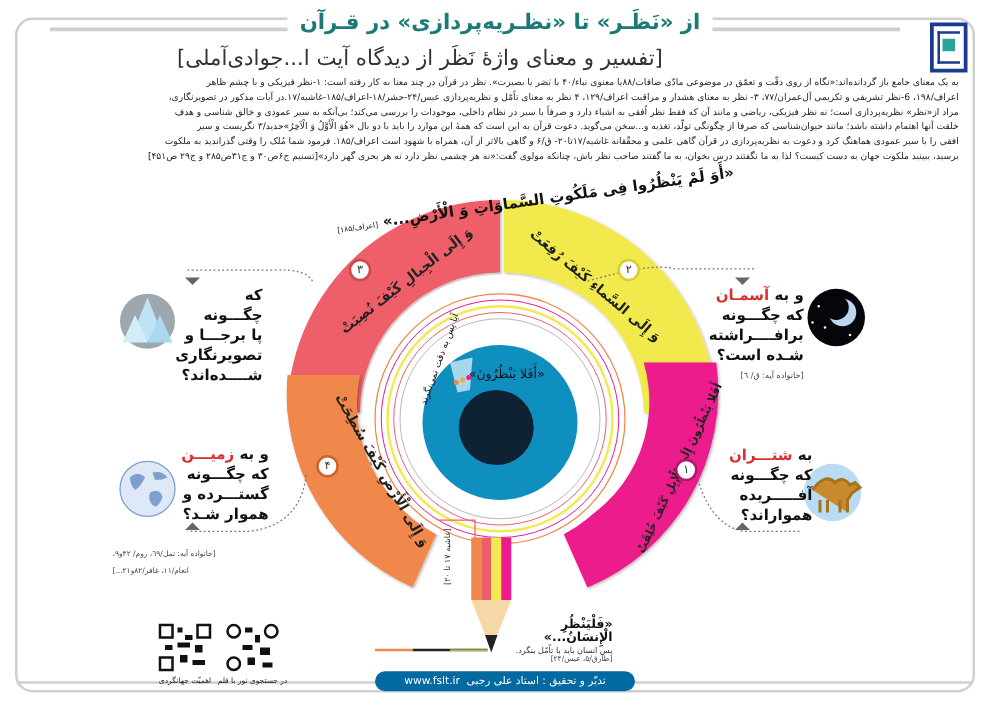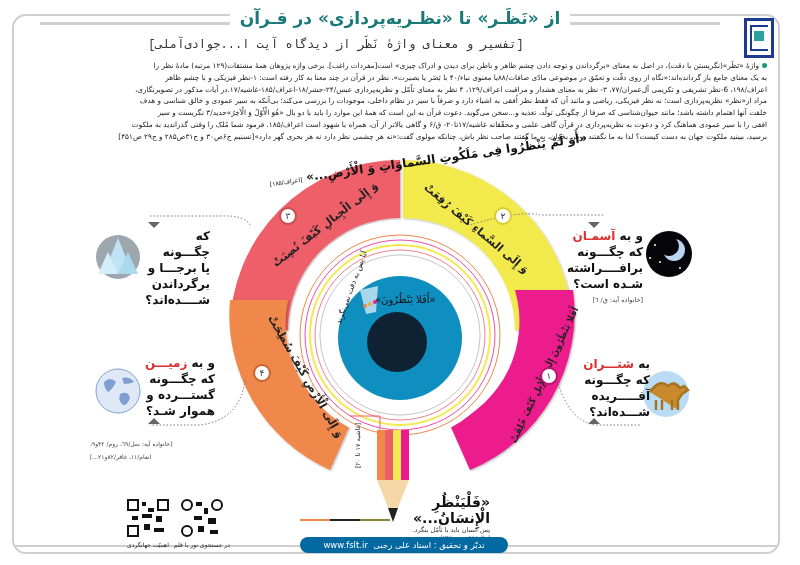--- a/index.html
+++ b/index.html
@@ -1,21 +1,21 @@
 <!DOCTYPE html>
 <html><head>
 <meta charset="utf-8">
 <style>
   * { box-sizing: border-box; margin: 0; padding: 0; }
   body { width: 800px; height: 565px; background: #fff; font-family: "DejaVu Sans", sans-serif; position: relative; overflow: hidden; direction: rtl; }
   .frame { position: absolute; left: 12px; top: 14px; width: 768px; height: 540px; border: 2px solid #cfcfcf; border-radius: 14px; }
   .top-line { position: absolute; top: 22px; height: 3px; background: #cfcfcf; }
   .title { position: absolute; top: 8px; left: 0; width: 800px; text-align: center; font-size: 17px; font-weight: bold; color: #1b7a78; }
   .title span.bg { background: #fff; padding: 0 10px; }
-  .subtitle { position: absolute; top: 37px; left: 0; width: 672px; text-align: center; font-size: 12px; color: #333; font-family: Liberation Mono, monospace; }
+  .subtitle { position: absolute; top: 37px; left: 0; width: 672px; text-align: center; font-size: 17px; color: #333; }
   .logo { position: absolute; top: 18px; right: 26px; width: 30px; height: 40px; border: 3px solid #1b3b8f; background: #fff; }
   .logo .inner { position: absolute; left: 7px; top: 10px; width: 10px; height: 10px; background: #2aa29e; }
   .logo .l1 { position: absolute; left: 3px; right: 3px; top: 4px; height: 2px; background: #1b3b8f; }
   .logo .l2 { position: absolute; left: 3px; right: 3px; bottom: 4px; height: 2px; background: #1b3b8f; }
   .logo .l3 { position: absolute; left: 3px; width: 2px; top: 4px; bottom: 4px; background: #1b3b8f; }
   .intro { position: absolute; top: 60px; left: 22px; width: 745px; font-size: 7.3px; line-height: 11.8px; color: #222; text-align: justify; }
   .dot { display: inline-block; width: 5px; height: 5px; border-radius: 50%; background: #1b9a7a; margin-left: 3px; }
   .svgwrap { position: absolute; left: 0; top: 0; width: 800px; height: 565px; }
   .card { position: absolute; font-size: 12px; font-weight: bold; line-height: 16px; color: #111; }
   .card .hl { color: #d92f2f; text-align: center; }
@@ -23,21 +23,21 @@
   .tri { position: absolute; width: 0; height: 0; border-left: 6px solid transparent; border-right: 6px solid transparent; }
   .tri.down { border-top: 6px solid #666; }
   .tri.up { border-bottom: 6px solid #666; }
   .numbadge { position: absolute; width: 18px; height: 18px; border-radius: 50%; background: #fff; border: 2px solid #888; font-size: 9px; text-align: center; line-height: 14px; color: #333; }
   .quote-top { position: absolute; font-size: 12px; font-weight: bold; color: #111; }
   .seg-label { position: absolute; font-size: 11px; font-weight: bold; color: #222; white-space: nowrap; }
   .bottom-bar { position: absolute; left: 300px; top: 537px; width: 208px; height: 16px; border-radius: 8px; background: #0369a1; color: #fff; font-size: 8.5px; text-align: center; line-height: 16px; }
   .bottom-line { position: absolute; top: 545px; height: 2px; background: #cfcfcf; }
   .qr-label { position: absolute; font-size: 6px; color: #222; text-align: center; width: 60px; }
   .verse-bottom { position: absolute; left: 400px; top: 494px; width: 90px; text-align: right; }
-  .verse-bottom .v1 { font-size: 14px; font-weight: bold; color: #111; }
+  .verse-bottom .v1 { font-size: 10px; font-weight: bold; color: #111; }
   .verse-bottom .v2 { font-size: 6.5px; color: #333; }
   .verse-bottom .v3 { font-size: 6px; color: #444; }
   .small-ref { position: absolute; font-size: 6px; color: #444; }
 </style>
 </head>
 <body>
 
 <div class="frame"></div>
 <div class="top-line" style="left:40px;width:200px;"></div>
 <div class="top-line" style="left:555px;width:165px;"></div>
@@ -46,21 +46,20 @@
 <div class="subtitle">[تفسیر و معنای واژهٔ نَظَر از دیدگاه آیت ا...جوادی‌آملی]</div>
 
 <div class="logo">
   <div class="l1"></div>
     <div class="l2"></div>
     <div class="l3"></div>
     <div class="inner"></div>
 </div>
 
 <div class="intro">
-  <div><span class="dot"></span><span>واژهٔ «نَظَر»(نگریستن با دقت)، در اصل به معنای «برگرداندن و توجه دادن چشم ظاهر و باطن برای دیدن و ادراک چیزی» است[مفردات راغب]. برخی واژه پژوهان همهٔ مشتقات(۱۲۹ مرتبه) مادهٔ نظر را</span></div>
   <div>به یک معنای جامع باز گردانده‌اند:«نگاه از روی دقّت و تعمّق در موضوعی مادّی صافات/۸۸یا معنوی نباء/۴۰ با بَصَر یا بصیرت». نظر در قرآن در چند معنا به کار رفته است: ۱-نظر فیزیکی و با چشم ظاهر</div>
   <div>اعراف/۱۹۸، 6-نظر تشریفی و تکریمی آل‌عمران/۷۷، ۳- نظر به معنای هشدار و مراقبت اعراف/۱۲۹، ۴ نظر به معنای تاًمّل و نظریه‌پردازی عبس/۲۴-حشر/۱۸-اعراف/۱۸۵-غاشیه/۱۷.در آیات مذکور در تصویرنگاری،</div>
   <div>مراد از«نظر» نظریه‌پردازی است؛ نه نظر فیزیکی، ریاضی و مانند آن که فقط نظر اُفقی به اشیاء دارد و صرفاً با سیر در نظام داخلی، موجودات را بررسی می‌کند؛ بی‌آنکه به سیر عمودی و خالق شناسی و هدف</div>
   <div>خلقت آنها اهتمام داشته باشد؛ مانند حیوان‌شناسی که صرفا از چگونگی تولّد، تغذیه و...سخن می‌گوید. دعوت قرآن به این است که همهٔ این موارد را باید با دو بال «هُوَ الْأَوَّلُ وَ الْآخِرُ»حدید/۳ نگریست و سیر</div>
   <div>افقی را با سیر عمودی هماهنگ کرد و دعوت به نظریه‌پردازی در قرآن گاهی علمی و محقّقانه غاشیه/۱۷تا۲۰- ق/۶ و گاهی بالاتر از آن، همراه با شهود است اعراف/۱۸۵. فرمود شما مُلک را وقتی گذراندید به ملکوت</div>
   <div>برسید، ببینید ملکوت جهان به دست کیست؟ لذا به ما نگفتند درس بخوان، به ما گفتند صاحب نظر باش، چنانکه مولوی گفت:«نه هر چشمی نظر دارد نه هر بحری گهر دارد»[تسنیم ج۶ص۳۰ و ج۳۱ص۲۸۵ و ج۲۹ ص۴۵۱]</div>
 </div>
 
 <svg class="svgwrap" width="800" height="565" viewBox="0 0 800 565">
   <defs>
@@ -165,29 +164,29 @@
   <div>که چگـــونه</div>
   <div>برافــــراشته</div>
   <div>شـده است؟</div>
   <div class="ref">[خانواده آیه: ق/ ٦]</div>
 </div>
 
 <div class="card" style="left:580px;top:356px;width:70px;">
   <div><span>به</span> <span class="hl">شتـــران</span></div>
   <div>که چگـــونه</div>
   <div>آفـــــریده</div>
-  <div>شـــده‌اند؟</div>
+  <div>هموار‌اند؟</div>
 </div>
 <div class="tri up" style="left:588px;top:418px;"></div>
 
 <div class="tri down" style="left:148px;top:222px;"></div>
 <div class="card" style="left:145px;top:228px;width:65px;">
   <div>که چگـــونه</div>
   <div>پا برجـــا و</div>
-  <div>برگرداندن</div>
+  <div>تصویرنگاری</div>
   <div>شــــده‌اند؟</div>
 </div>
 
 <div class="card" style="left:145px;top:355px;width:70px;">
   <div><span>و به</span> <span class="hl">زمیـــن</span></div>
   <div>که چگـــونه</div>
   <div>گستـــرده و</div>
   <div>هموار شـد؟</div>
 </div>
 <div class="tri up" style="left:148px;top:418px;"></div>

